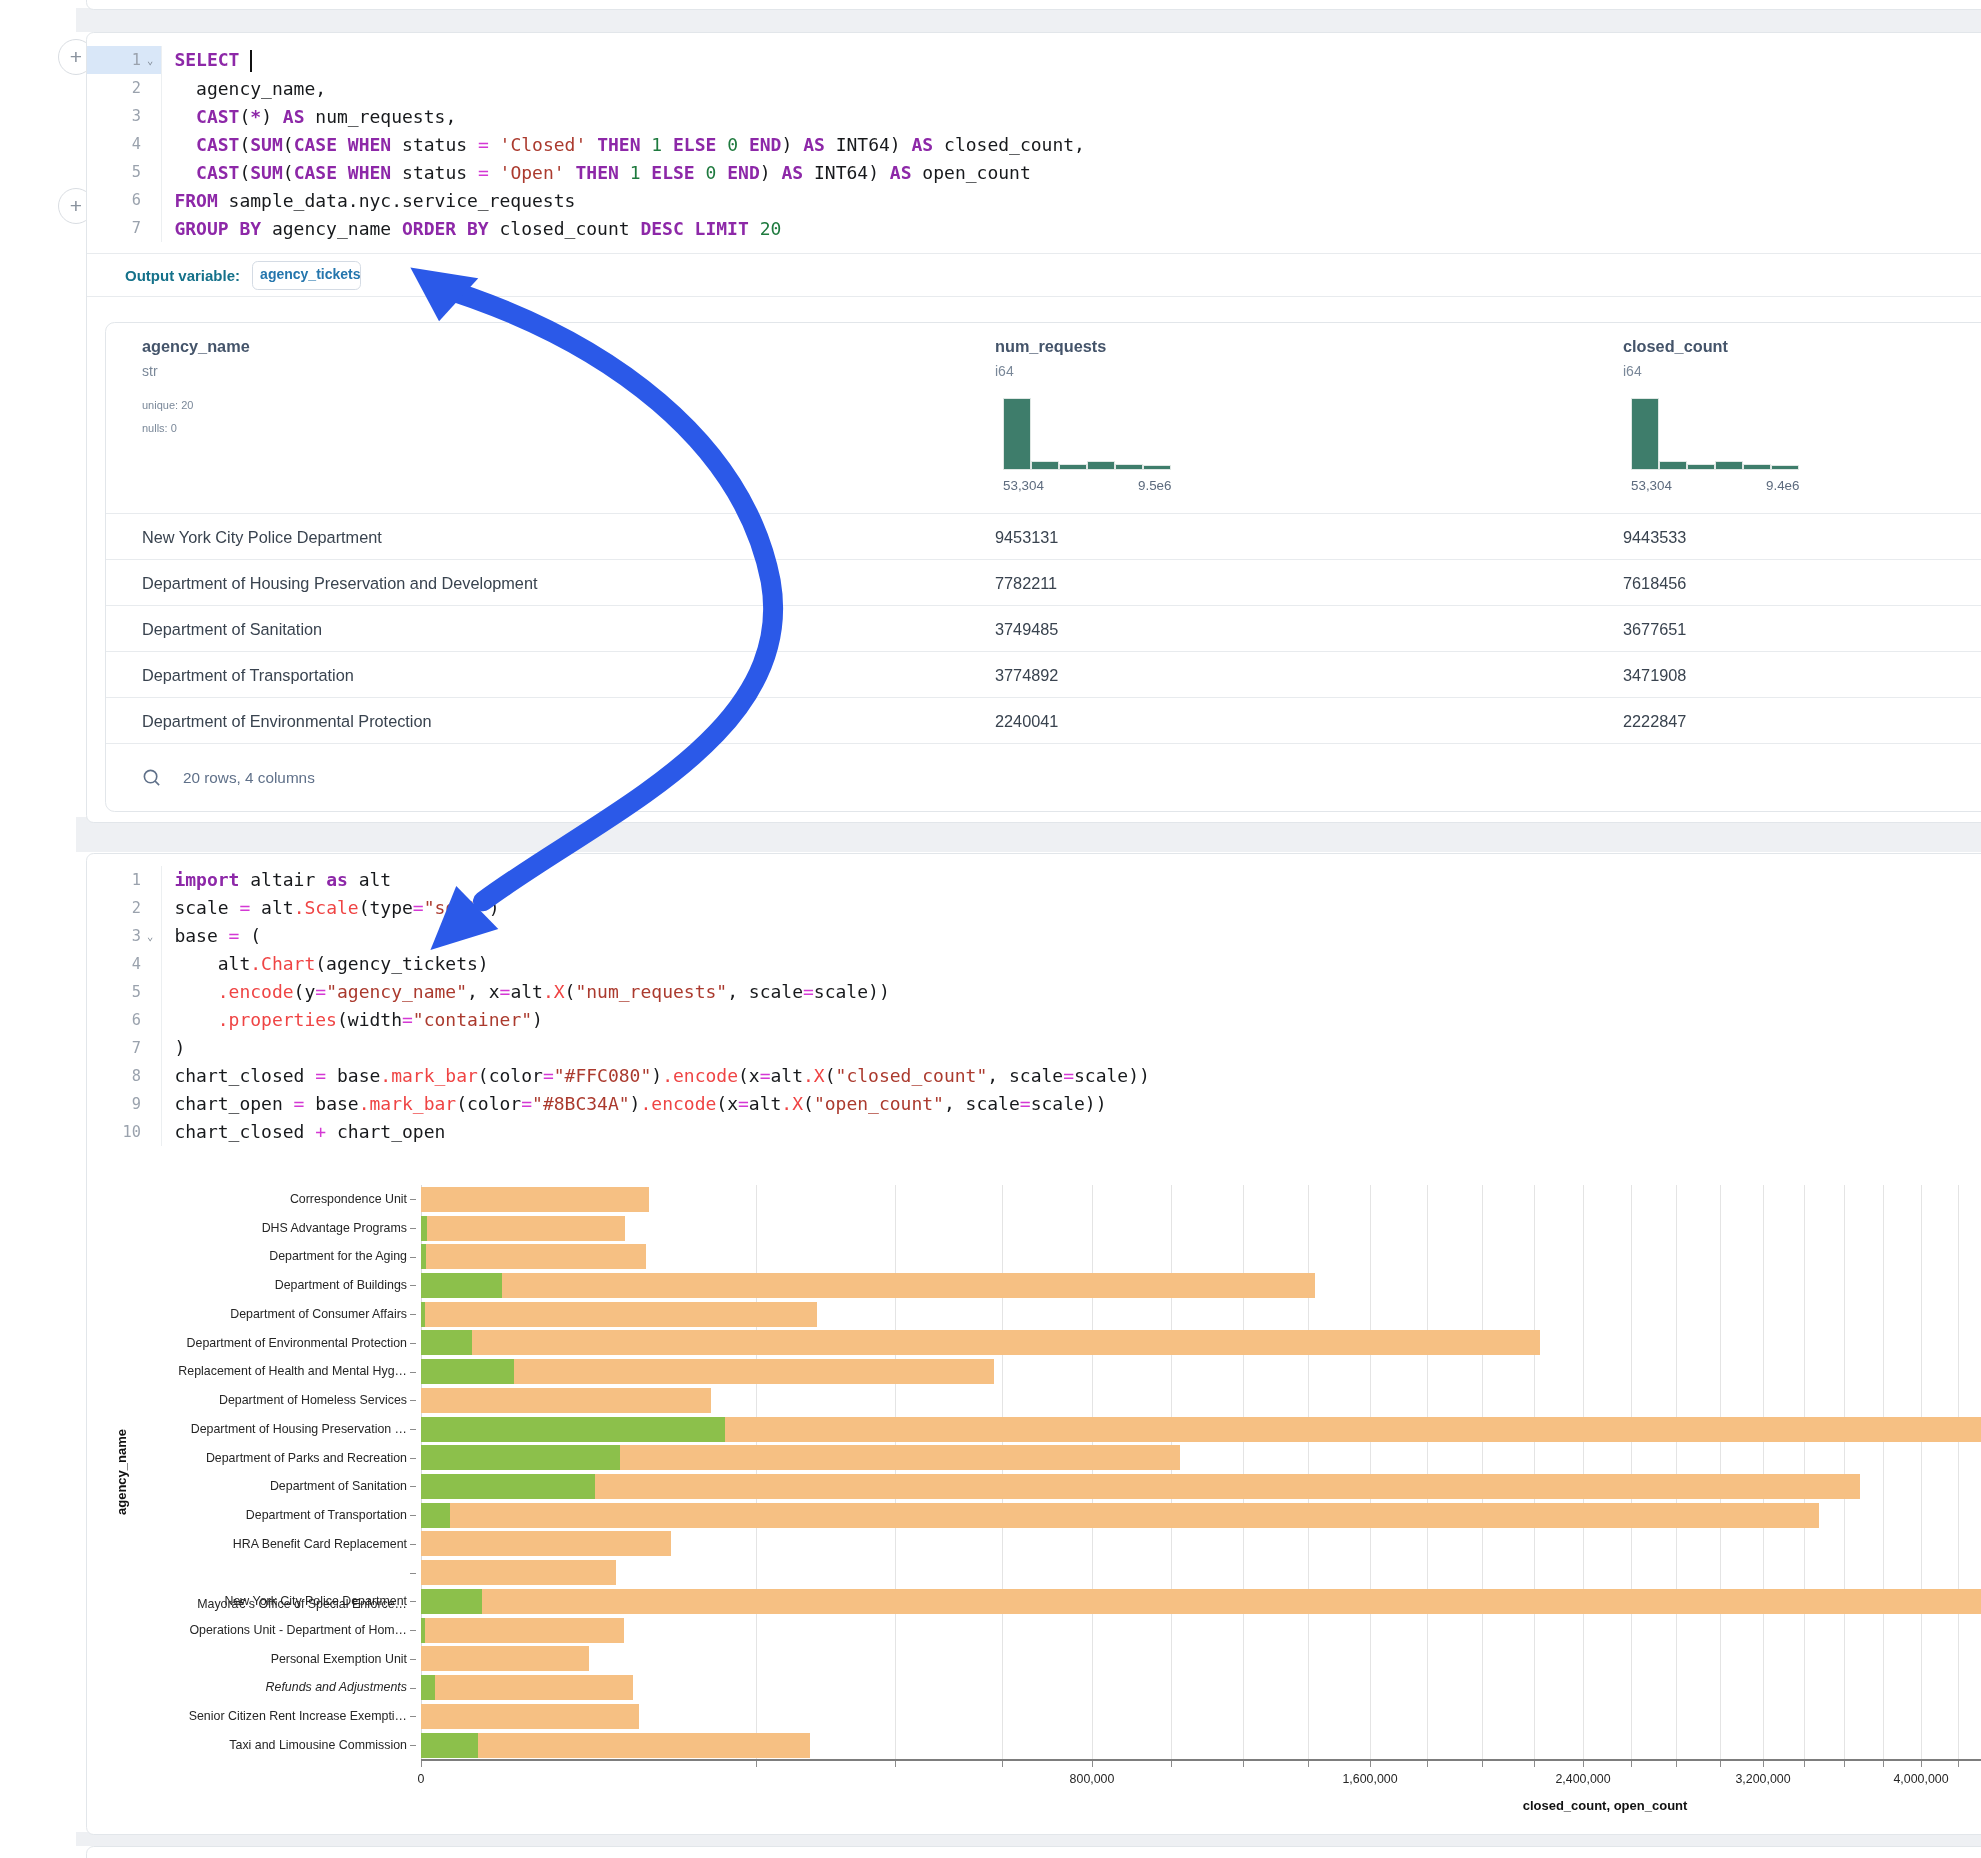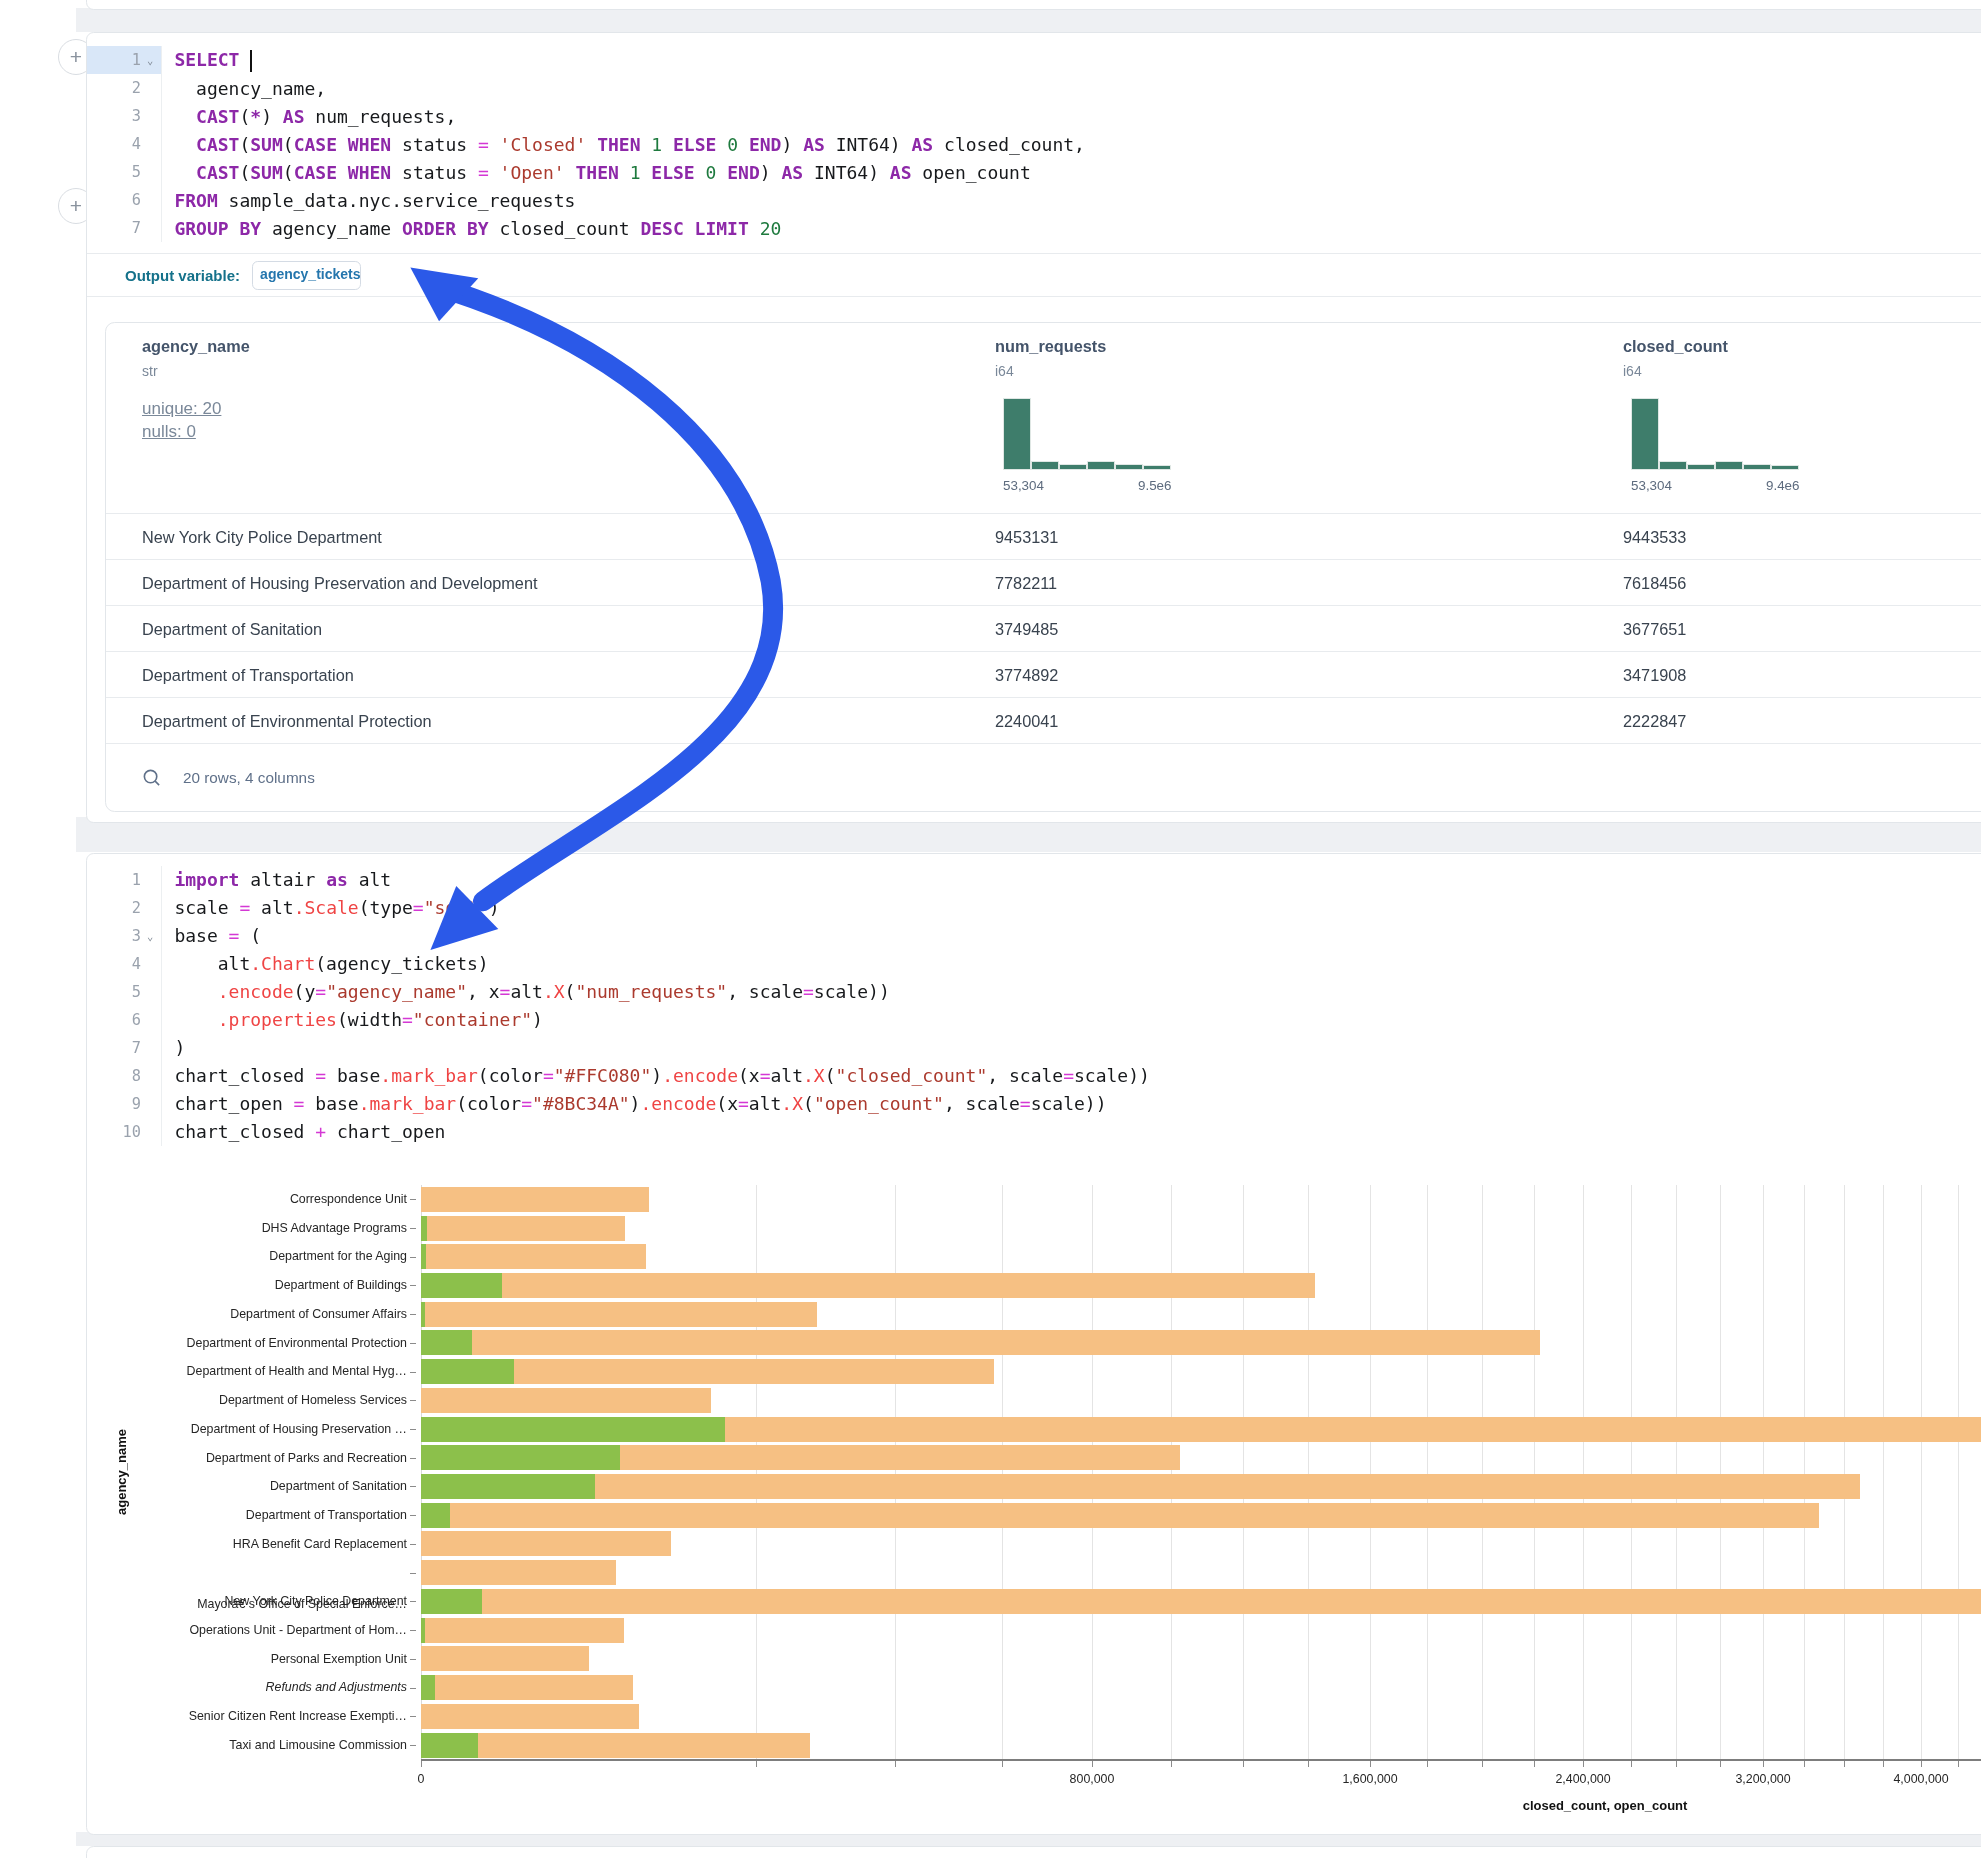--- a/index.html
+++ b/index.html
@@ -34,21 +34,21 @@
               display:flex;align-items:center;}
   .outvar-label{color:#14718a;font-weight:bold;font-size:15px;margin-left:38px;}
   .outvar-pill{margin-left:11.5px;border:1.4px solid #d4dbe4;border-radius:5.7px;height:27px;line-height:25px;
                padding:0 7.6px;color:#2576ad;font-weight:bold;font-size:14px;width:92px;overflow:hidden;
                white-space:nowrap;background:#fff;}
   
   #df-card{position:absolute;left:105px;top:322px;width:1902px;height:488px;background:#fff;
            border:1px solid #e2e6ea;border-radius:9.6px;}
   .df-colname{position:absolute;top:14.3px;font-size:16.3px;font-weight:bold;color:#44546a;}
   .df-coltype{position:absolute;top:40px;font-size:14px;color:#7a8899;}
-  .df-meta{position:absolute;font-size:17px;color:#7a8899;text-decoration:underline;}
+  .df-meta{position:absolute;font-size:11px;color:#7a8899;}
   .hist{position:absolute;top:75px;height:72px;display:flex;align-items:flex-end;}
   .hist .hb{width:28px;background:#3E7D6B;border:0.5px solid #dfe7e4;box-sizing:border-box;}
   .hist-lab{position:absolute;top:155px;font-size:13.4px;color:#5d6b7e;}
   .df-row{position:absolute;left:0;right:0;height:46px;border-top:1px solid #e8ebee;}
   .df-cell{position:absolute;top:0;height:46px;line-height:46px;font-size:16.3px;color:#39434f;white-space:nowrap;}
   .df-footer{position:absolute;left:0;right:0;top:420px;height:68px;border-top:1px solid #e8ebee;
              display:flex;align-items:center;color:#5f7089;font-size:15.3px;}
   
   #chart{position:absolute;left:0;top:1181px;width:1982px;height:650px;}
   .ylab{position:absolute;font-size:12.4px;color:#262626;text-align:right;width:287px;white-space:nowrap;}
@@ -241,21 +241,21 @@
         <div class="ylab" style="left: 120px; top: 40px;">DHS Advantage Programs</div>
         <div class="ytick" style="left: 410px; top: 47px;"></div>
         <div class="ylab" style="left: 120px; top: 68px;">Department for the Aging</div>
         <div class="ytick" style="left: 410px; top: 76px;"></div>
         <div class="ylab" style="left: 120px; top: 97px;">Department of Buildings</div>
         <div class="ytick" style="left: 410px; top: 104px;"></div>
         <div class="ylab" style="left: 120px; top: 126px;">Department of Consumer Affairs</div>
         <div class="ytick" style="left: 410px; top: 133px;"></div>
         <div class="ylab" style="left: 120px; top: 155px;">Department of Environmental Protection</div>
         <div class="ytick" style="left: 410px; top: 162px;"></div>
-        <div class="ylab" style="left: 120px; top: 183px;">Department of Health and Mental Hyg…</div>
+        <div class="ylab" style="left: 120px; top: 183px;">Replacement of Health and Mental Hyg…</div>
         <div class="ytick" style="left: 410px; top: 191px;"></div>
         <div class="ylab" style="left: 120px; top: 212px;">Department of Homeless Services</div>
         <div class="ytick" style="left: 410px; top: 219px;"></div>
         <div class="ylab" style="left: 120px; top: 241px;">Department of Housing Preservation …</div>
         <div class="ytick" style="left: 410px; top: 248px;"></div>
         <div class="ylab" style="left: 120px; top: 270px;">Department of Parks and Recreation</div>
         <div class="ytick" style="left: 410px; top: 277px;"></div>
         <div class="ylab" style="left: 120px; top: 298px;">Department of Sanitation</div>
         <div class="ytick" style="left: 410px; top: 305px;"></div>
         <div class="ylab" style="left: 120px; top: 327px;">Department of Transportation</div>

